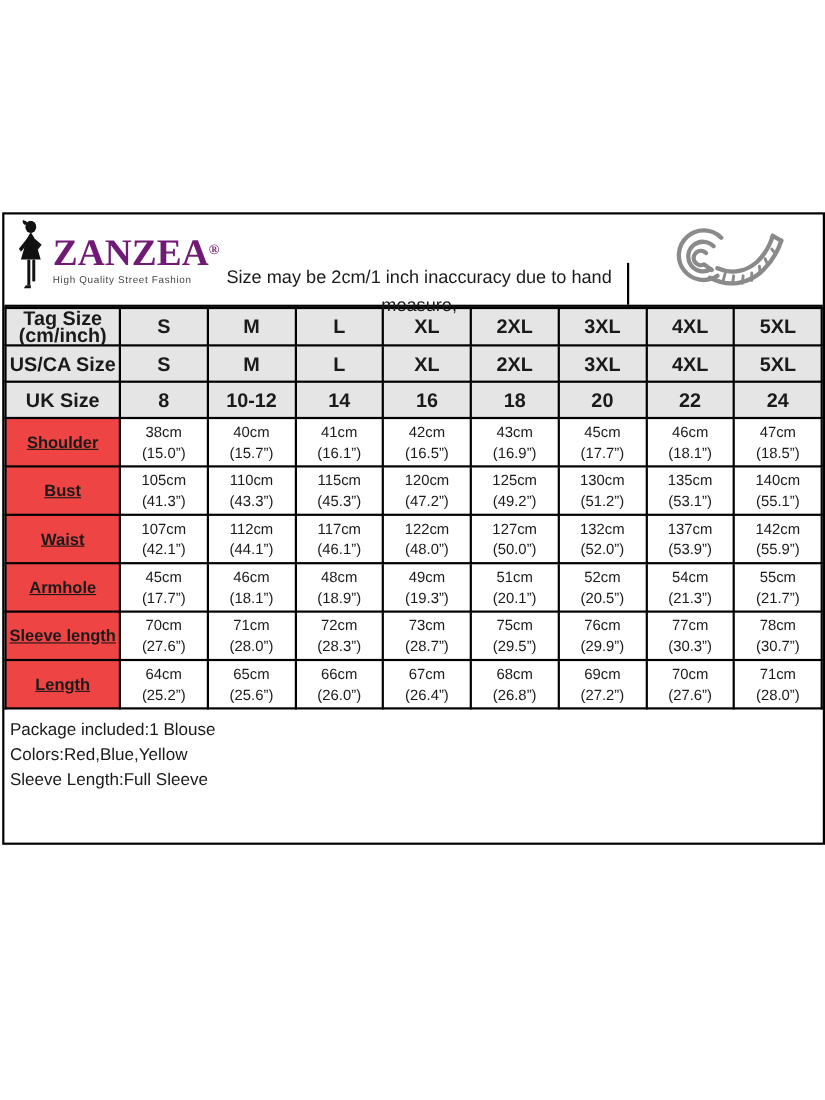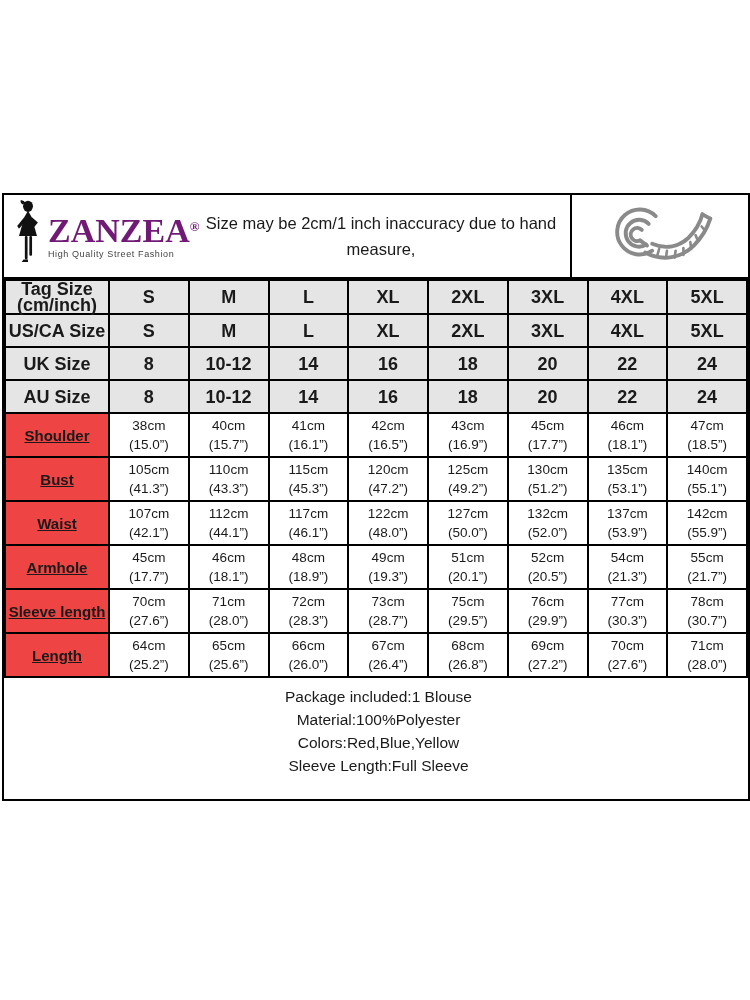--- a/index.html
+++ b/index.html
@@ -7,38 +7,38 @@
   .page{position:relative;width:750px;height:1000px;background:#fff;}
   .panel{position:absolute;left:2px;top:193px;width:744px;border:2px solid #000;background:#fff;}
 
   
   .header{display:flex;height:82px;border-bottom:2px solid #000;}
   .logo-area{width:188px;display:flex;align-items:center;padding-left:6px;box-sizing:border-box;}
   .logo-text{margin-left:2px;}
   .brand-row{font-family:"Liberation Serif",serif;font-weight:bold;font-size:34px;line-height:34px;letter-spacing:0px;color:#701a75;white-space:nowrap;}
   .reg{font-size:13px;vertical-align:top;position:relative;top:-4px;}
   .tagline{font-size:9px;letter-spacing:0.6px;color:#444;margin-top:1px;white-space:nowrap;}
-  .disclaimer{width:380px;box-sizing:border-box;border-right:2px solid #000;display:flex;flex-direction:column;justify-content:center;text-align:center;font-size:16.5px;line-height:26px;}
+  .disclaimer{width:380px;box-sizing:border-box;border-right:2px solid #000;display:flex;flex-direction:row;justify-content:center;text-align:center;font-size:16.5px;line-height:26px;margin-top:44px;}
   .disclaimer p{margin:0;}
   .tape-area{flex:1;display:flex;align-items:center;justify-content:center;}
 
   
   table{border-collapse:collapse;width:744px;table-layout:fixed;}
   td{border:2px solid #000;text-align:center;vertical-align:middle;padding:0;}
   col.c-label{width:104px;}
   .hdr-row td{height:31px;background:#e5e5e5;font-weight:bold;font-size:18px;}
   .hdr-row td div{line-height:16px;}
   .meas-row td{height:42px;}
   .meas-row td.lbl{background:#ef4444;font-weight:bold;font-size:15px;text-decoration:underline;}
   .meas-row td.val{background:#fff;font-size:13.5px;font-weight:normal;margin-top:48px;}
   .meas-row td.val div{line-height:19px;}
 
   
   .details{height:121px;padding:7px 0 0 5px;box-sizing:border-box;font-size:15.5px;}
-  .details div{line-height:23px;white-space:nowrap;text-align:center;}
+  .details div{line-height:23px;white-space:nowrap;}
 
   svg{display:block;}
 </style>
 </head>
 <body>
 
 <div class="page">
   <div class="panel">
 
     <div class="header">
@@ -180,49 +180,20 @@
             <td class="val">
               <div>20</div>
             </td>
             <td class="val">
               <div>22</div>
             </td>
             <td class="val">
               <div>24</div>
             </td>
           </tr>
-          <tr class="hdr-row">
-            <td class="lbl">
-              <div>AU Size</div>
-            </td>
-            <td class="val">
-              <div>8</div>
-            </td>
-            <td class="val">
-              <div>10-12</div>
-            </td>
-            <td class="val">
-              <div>14</div>
-            </td>
-            <td class="val">
-              <div>16</div>
-            </td>
-            <td class="val">
-              <div>18</div>
-            </td>
-            <td class="val">
-              <div>20</div>
-            </td>
-            <td class="val">
-              <div>22</div>
-            </td>
-            <td class="val">
-              <div>24</div>
-            </td>
-          </tr>
           <tr class="meas-row">
             <td class="lbl">
               <div>Shoulder</div>
             </td>
             <td class="val">
               <div>38cm</div>
               <div>(15.0”)</div>
             </td>
             <td class="val">
               <div>40cm</div>
@@ -436,19 +407,18 @@
             <td class="val">
               <div>71cm</div>
               <div>(28.0”)</div>
             </td>
           </tr>
         </tbody>
     </table>
 
     <div class="details">
         <div>Package included:1 Blouse</div>
-        <div>Material:100%Polyester</div>
         <div>Colors:Red,Blue,Yellow</div>
         <div>Sleeve Length:Full Sleeve</div>
       </div>
 
   </div>
 </div>
 
 </body></html>

